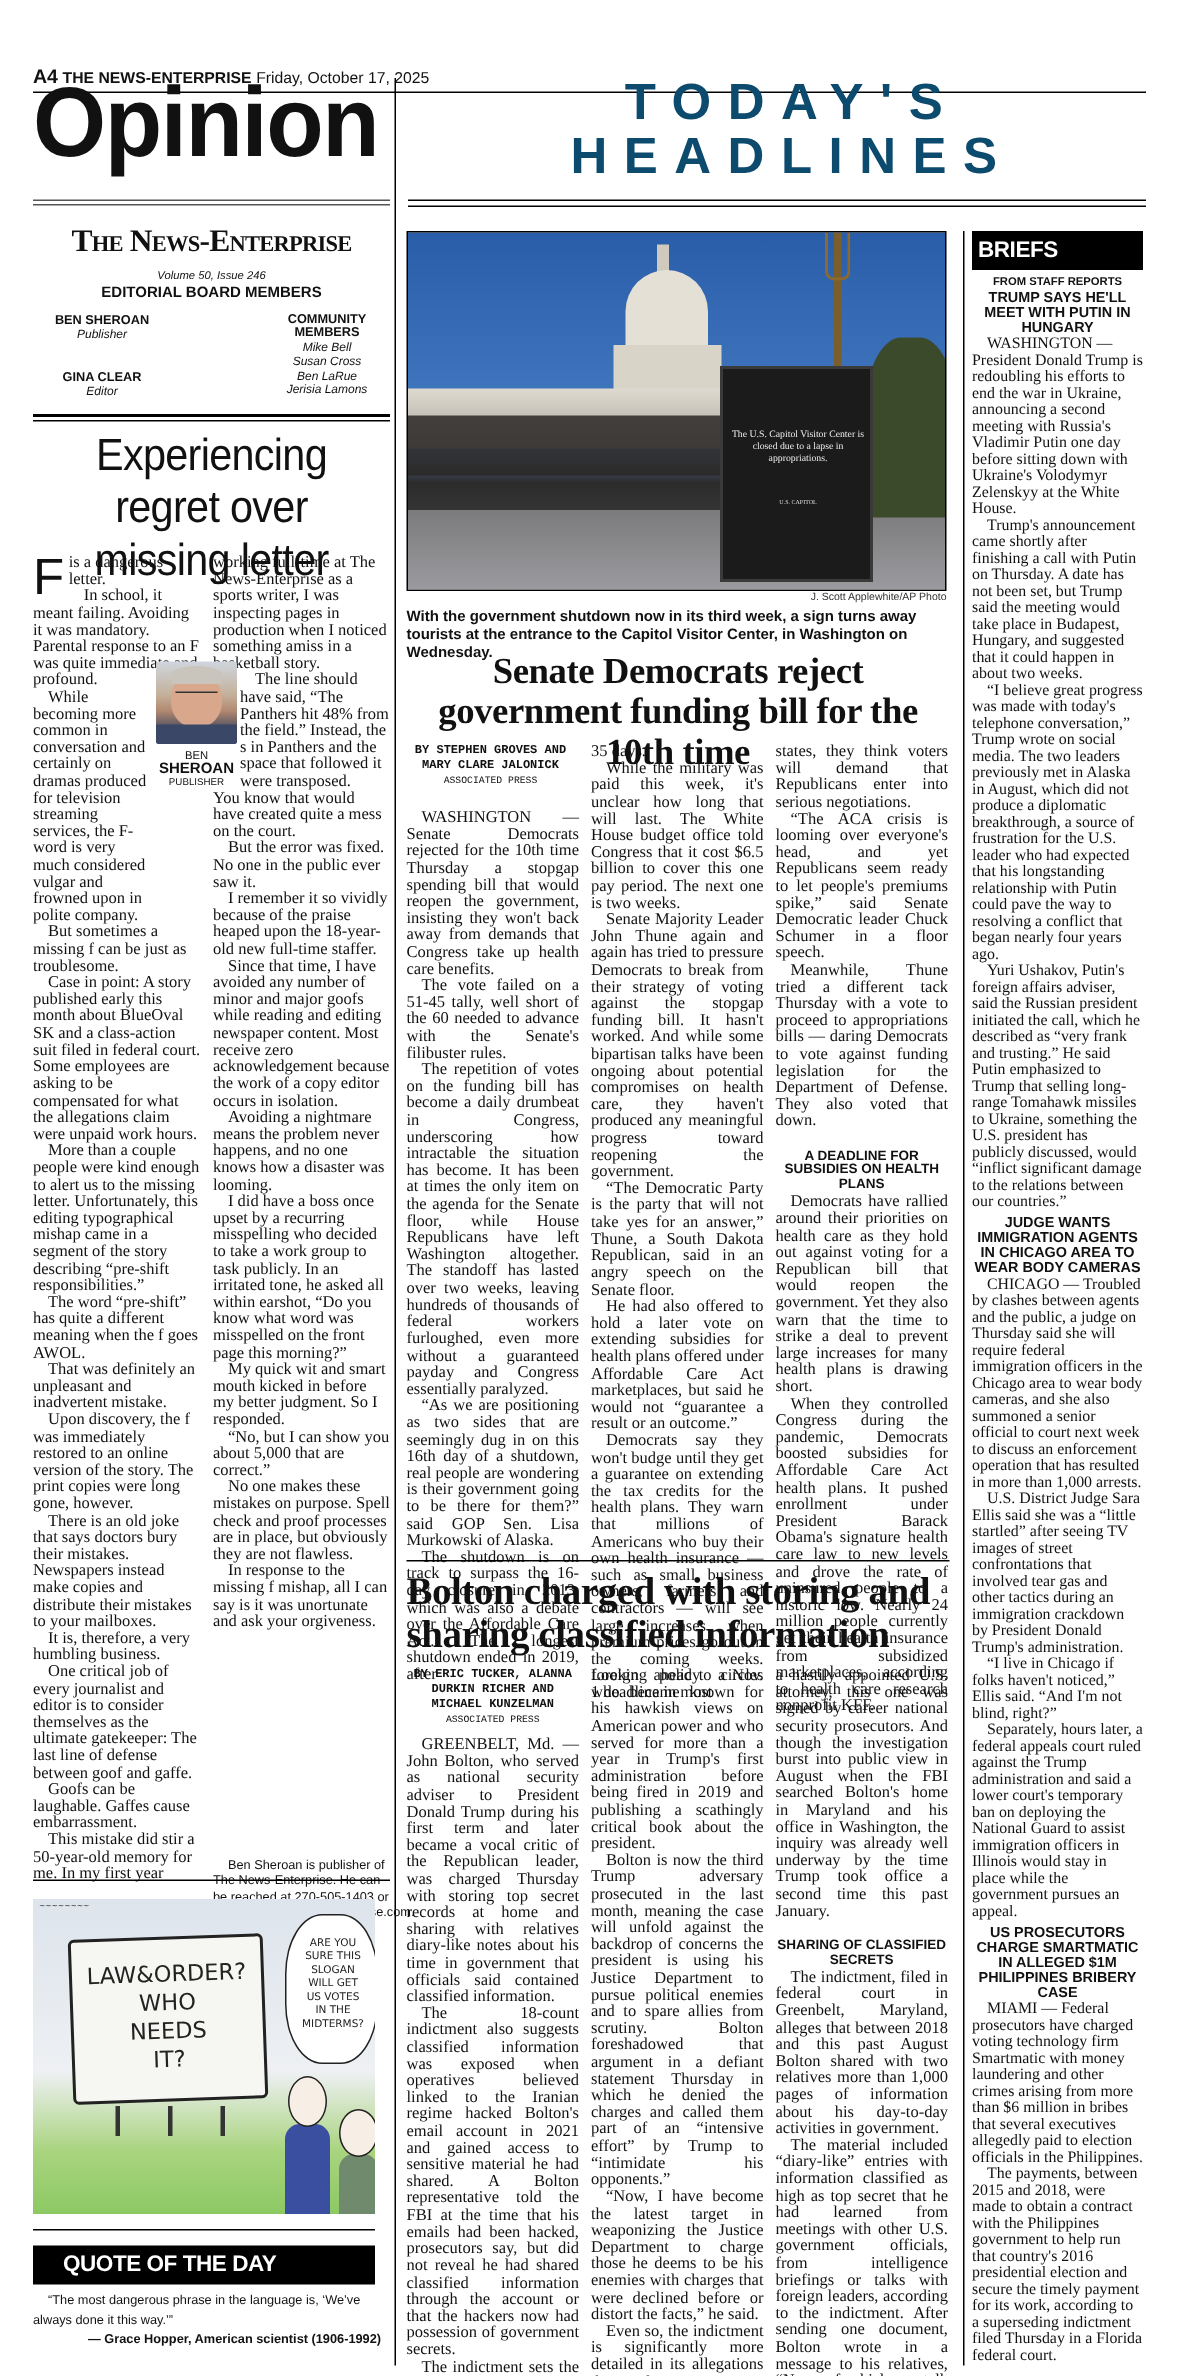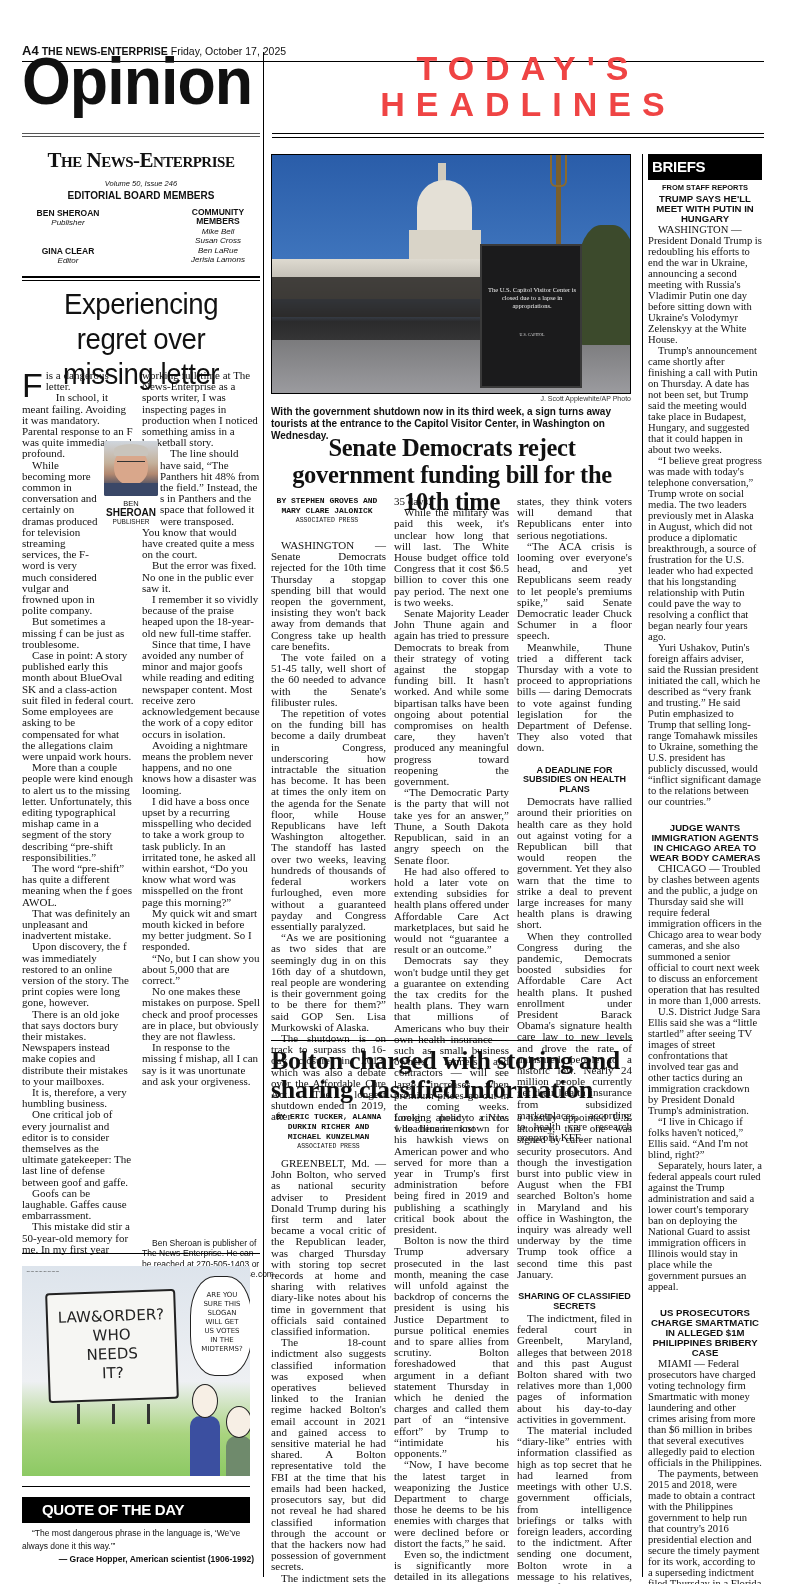--- a/index.html
+++ b/index.html
@@ -76,21 +76,21 @@
   #cartoon .credit { position: absolute; left: 4px; top: 2px; font-size: 5px; font-family: "DejaVu Sans", sans-serif; color: #333; font-style: italic; }
 
   #left-rule-4 { left: 22px; top: 1486px; width: 228px; height: 1px; background: #000; }
 
   #quote-header { left: 22px; top: 1497px; width: 228px; height: 26px; background: #000; color: #fff; font-family: "Liberation Sans", sans-serif; font-weight: bold; font-size: 15px; line-height: 26px; padding-left: 20px; letter-spacing: -0.3px; }
   #quote-text { left: 22px; top: 1527px; width: 232px; font-family: "Liberation Sans", sans-serif; font-size: 8.5px; line-height: 13px; }
   #quote-text .q { text-indent: 10px; }
   #quote-text .attr { font-weight: bold; text-align: right; }
 
   
-  #todays { left: 264px; top: 50px; width: 528px; text-align: center; font-family: "Liberation Sans", sans-serif; font-weight: bold; color: #ef4444; font-size: 34px; line-height: 36px; letter-spacing: 11px; }
+  #todays { left: 264px; top: 50px; width: 528px; text-align: center; font-family: "Liberation Sans", sans-serif; font-weight: bold; color: #0c4a6e; font-size: 34px; line-height: 36px; letter-spacing: 11px; }
   #right-dbl-1 { left: 272px; top: 133px; width: 492px; height: 5px; border-top: 1px solid #000; border-bottom: 1px solid #000; }
 
   
   #photo { left: 271px; top: 154px; width: 360px; height: 240px; border: 1px solid #000; overflow: hidden; background: linear-gradient(180deg, #2a5da9 0%, #3f75bd 45%, #6a8fc5 58%, #2b2b2c 70%, #3a3a3b 82%, #7c7c80 100%); }
   #photo .dome { position: absolute; left: 145px; top: 25px; width: 55px; height: 55px; border-radius: 50% 50% 10% 10%; background: #e4e0d6; }
   #photo .drum { position: absolute; left: 137px; top: 75px; width: 72px; height: 30px; background: #d9d4c8; }
   #photo .lantern { position: absolute; left: 166px; top: 8px; width: 8px; height: 22px; background: #cfcabd; }
   #photo .building { position: absolute; left: 0; top: 104px; width: 212px; height: 40px; background: linear-gradient(180deg,#dedad0,#a7a39a); }
   #photo .fence { position: absolute; left: 0; top: 122px; width: 210px; height: 40px; background: #2a2826; opacity: 0.85; }
   #photo .ground { position: absolute; left: 0; top: 185px; width: 360px; height: 55px; background: linear-gradient(180deg,#7b7b7d,#9c9ca0); }
@@ -124,21 +124,21 @@
   .bcol1 { left: 271px; top: 1158px; width: 115px; }
   .bcol2 { left: 394px; top: 1112px; width: 115px; }
   .bcol3 { left: 517px; top: 1112px; width: 115px; }
 
   
   #vline-briefs { left: 642px; top: 154px; width: 1px; height: 1423px; background: #000; }
   #briefs-header { left: 648px; top: 154px; width: 114px; height: 26px; background: #000; color: #fff; font-family: "Liberation Sans", sans-serif; font-weight: bold; font-size: 15px; line-height: 26px; padding-left: 4px; letter-spacing: -0.3px; }
   #briefs { left: 648px; top: 183px; width: 114px; }
   #briefs .body { font-size: 10.6px; line-height: 11px; }
   .bhead { font-family: "Liberation Sans", sans-serif; font-weight: bold; text-align: center; font-size: 9.6px; line-height: 10px; margin-top: 2px; }
-  .bhead.gap { margin-top: 16px; }
+  .bhead.gap { margin-top: 4px; }
   .staff { font-family: "Liberation Sans", sans-serif; font-weight: bold; text-align: center; font-size: 7.5px; line-height: 9px; }
 </style>
 </head>
 <body>
 
 <div id="topbar" class="abs sans">
   <span class="pg">A4</span>
   <span class="paper">THE NEWS-ENTERPRISE</span>
   <span class="date">Friday, October 17, 2025</span>
 </div>

